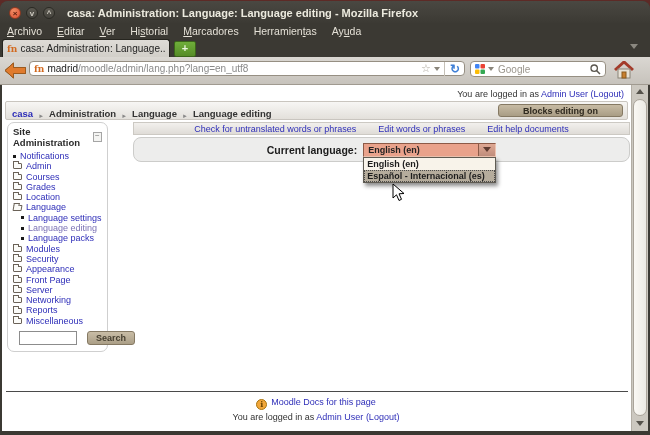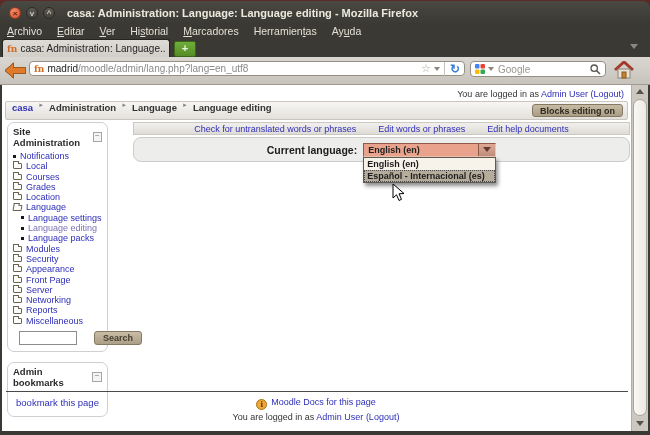--- a/index.html
+++ b/index.html
@@ -47,25 +47,25 @@
   #search-placeholder{color:#9a958c;font-size:10px;flex:1;}
   #home-btn{position:absolute;left:614px;top:4px;}
   
   #page{position:absolute;top:84px;left:2px;width:646px;height:346px;background:#fff;overflow:hidden;}
   a{color:#2e2eb8;text-decoration:none;cursor:pointer;}
   #site-title{position:absolute;left:6px;top:2px;font-size:13px;font-weight:bold;color:#1c1c1c;margin-top:13px;}
   .login-line{font-size:9px;color:#333;}
   #login-top{position:absolute;right:24px;top:4px;}
   #breadcrumbbar{position:absolute;left:3px;right:20px;top:16px;height:19px;
                  background:linear-gradient(#f7f6f4,#e3e0db);border:1px solid #c9c5bf;border-radius:2px;
-                 box-sizing:border-box;display:flex;align-items:flex-start;padding:0 6px;}
+                 box-sizing:border-box;display:flex;align-items:flex-end;padding:0 6px;}
   .crumb-sep{font-size:6px;color:#888;margin:0 5px;}
   .crumb{font-size:9.5px;font-weight:bold;color:#333;}
   .crumb.link{color:#2e2eb8;}
-  #blocks-edit-btn{position:absolute;right:4px;top:2px;height:13px;padding:0 7px;
+  #blocks-edit-btn{position:absolute;right:4px;top:2px;height:13px;padding:0 24px;
                    background:linear-gradient(#c7bba4,#a99d85);border:1px solid #857963;border-radius:3px;
                    font-size:9px;font-weight:bold;color:#2f2a1f;line-height:12px;}
   
   #sidebar{position:absolute;left:5px;top:37px;width:101px;}
   .block{background:#fff;border:1px solid #cfcfcf;border-radius:7px;margin-bottom:10px;}
   .block-header{display:flex;align-items:center;justify-content:space-between;padding:3px 5px 1px 5px;}
   .block-title{font-size:9.5px;font-weight:bold;color:#2b2b2b;}
   .collapse-icon{width:8px;height:8px;border:1px solid #a5a5a5;background:#f4f4f2;color:#777;
                  font-size:8px;line-height:6px;text-align:center;}
   .collapse-icon::before{content:"−";}
@@ -73,21 +73,21 @@
   .nav-item{display:flex;align-items:center;line-height:10.3px;height:10.3px;white-space:nowrap;}
   .nav-item a{font-size:9px;}
   .nav-item.current a{color:#7b72b5;}
   .nav-item.sub{padding-left:8px;}
   .bullet-icon{width:3px;height:3px;background:#1a1a1a;margin-right:4px;flex:none;}
   .folder-icon{width:9px;height:6px;border:1px solid #6b6257;background:#fbfbf8;border-radius:0 1px 1px 1px;
                position:relative;margin-right:4px;flex:none;box-sizing:border-box;}
   .folder-icon::before{content:"";position:absolute;top:-3px;left:-1px;width:4px;height:2px;
                border:1px solid #6b6257;border-bottom:none;background:#fbfbf8;}
   .folder-icon.open{transform:skewX(-10deg);}
-  .search-row{display:flex;align-items:flex-end;gap:17px;padding:5px 2px 2px 6px;}
+  .search-row{display:flex;align-items:flex-end;gap:10px;padding:5px 2px 2px 6px;}
   #admin-search-input{width:52px;height:12px;border:1px solid #8c8c8c;font-size:9px;padding:0 2px;}
   #admin-search-btn{height:14px;padding:0 8px;background:linear-gradient(#c9bda6,#ab9f87);
                     border:1px solid #857963;border-radius:3px;font-size:9px;font-weight:bold;color:#463f30;}
   #bookmark-link-row{text-align:center;padding:3px 0 6px 0;}
   #bookmark-link-row a{font-size:9.5px;}
   
   #main{position:absolute;left:131px;width:497px;top:37px;}
   #tabrow{position:relative;height:15px;z-index:2;}
   #lang-tab{position:absolute;left:50%;transform:translateX(-50%);top:0;height:16px;
             background:linear-gradient(#fbfaf8,#efedea);border:1px solid #9d9a93;border-bottom:none;
@@ -229,21 +229,21 @@
             <span class="block-title">Site Administration</span>
             <span class="collapse-icon"></span>
           </div>
           <div class="block-body">
             <div class="nav-item">
                 <span class="bullet-icon"></span>
                 <a>Notifications</a>
               </div>
             <div class="nav-item">
                 <span class="folder-icon"></span>
-                <a>Local</a>
+                <a>Admin</a>
               </div>
             <div class="nav-item">
                 <span class="folder-icon"></span>
                 <a>Courses</a>
               </div>
             <div class="nav-item">
                 <span class="folder-icon"></span>
                 <a>Grades</a>
               </div>
             <div class="nav-item">
@@ -298,29 +298,20 @@
                 <span class="folder-icon"></span>
                 <a>Miscellaneous</a>
               </div>
             <div class="search-row">
               <input id="admin-search-input" style="">
               <button id="admin-search-btn">Search</button>
             </div>
           </div>
         </div>
 
-        <div class="block">
-          <div class="block-header">
-            <span class="block-title">Admin bookmarks</span>
-            <span class="collapse-icon"></span>
-          </div>
-          <div id="bookmark-link-row">
-            <a>bookmark this page</a>
-          </div>
-        </div>
       </div>
 
       <div id="main">
         <div id="linksbar">
           <a>Check for untranslated words or phrases</a>
           <a>Edit words or phrases</a>
           <a>Edit help documents</a>
         </div>
         <div id="contentbox">
           <span id="curlang-label">Current language:</span>

